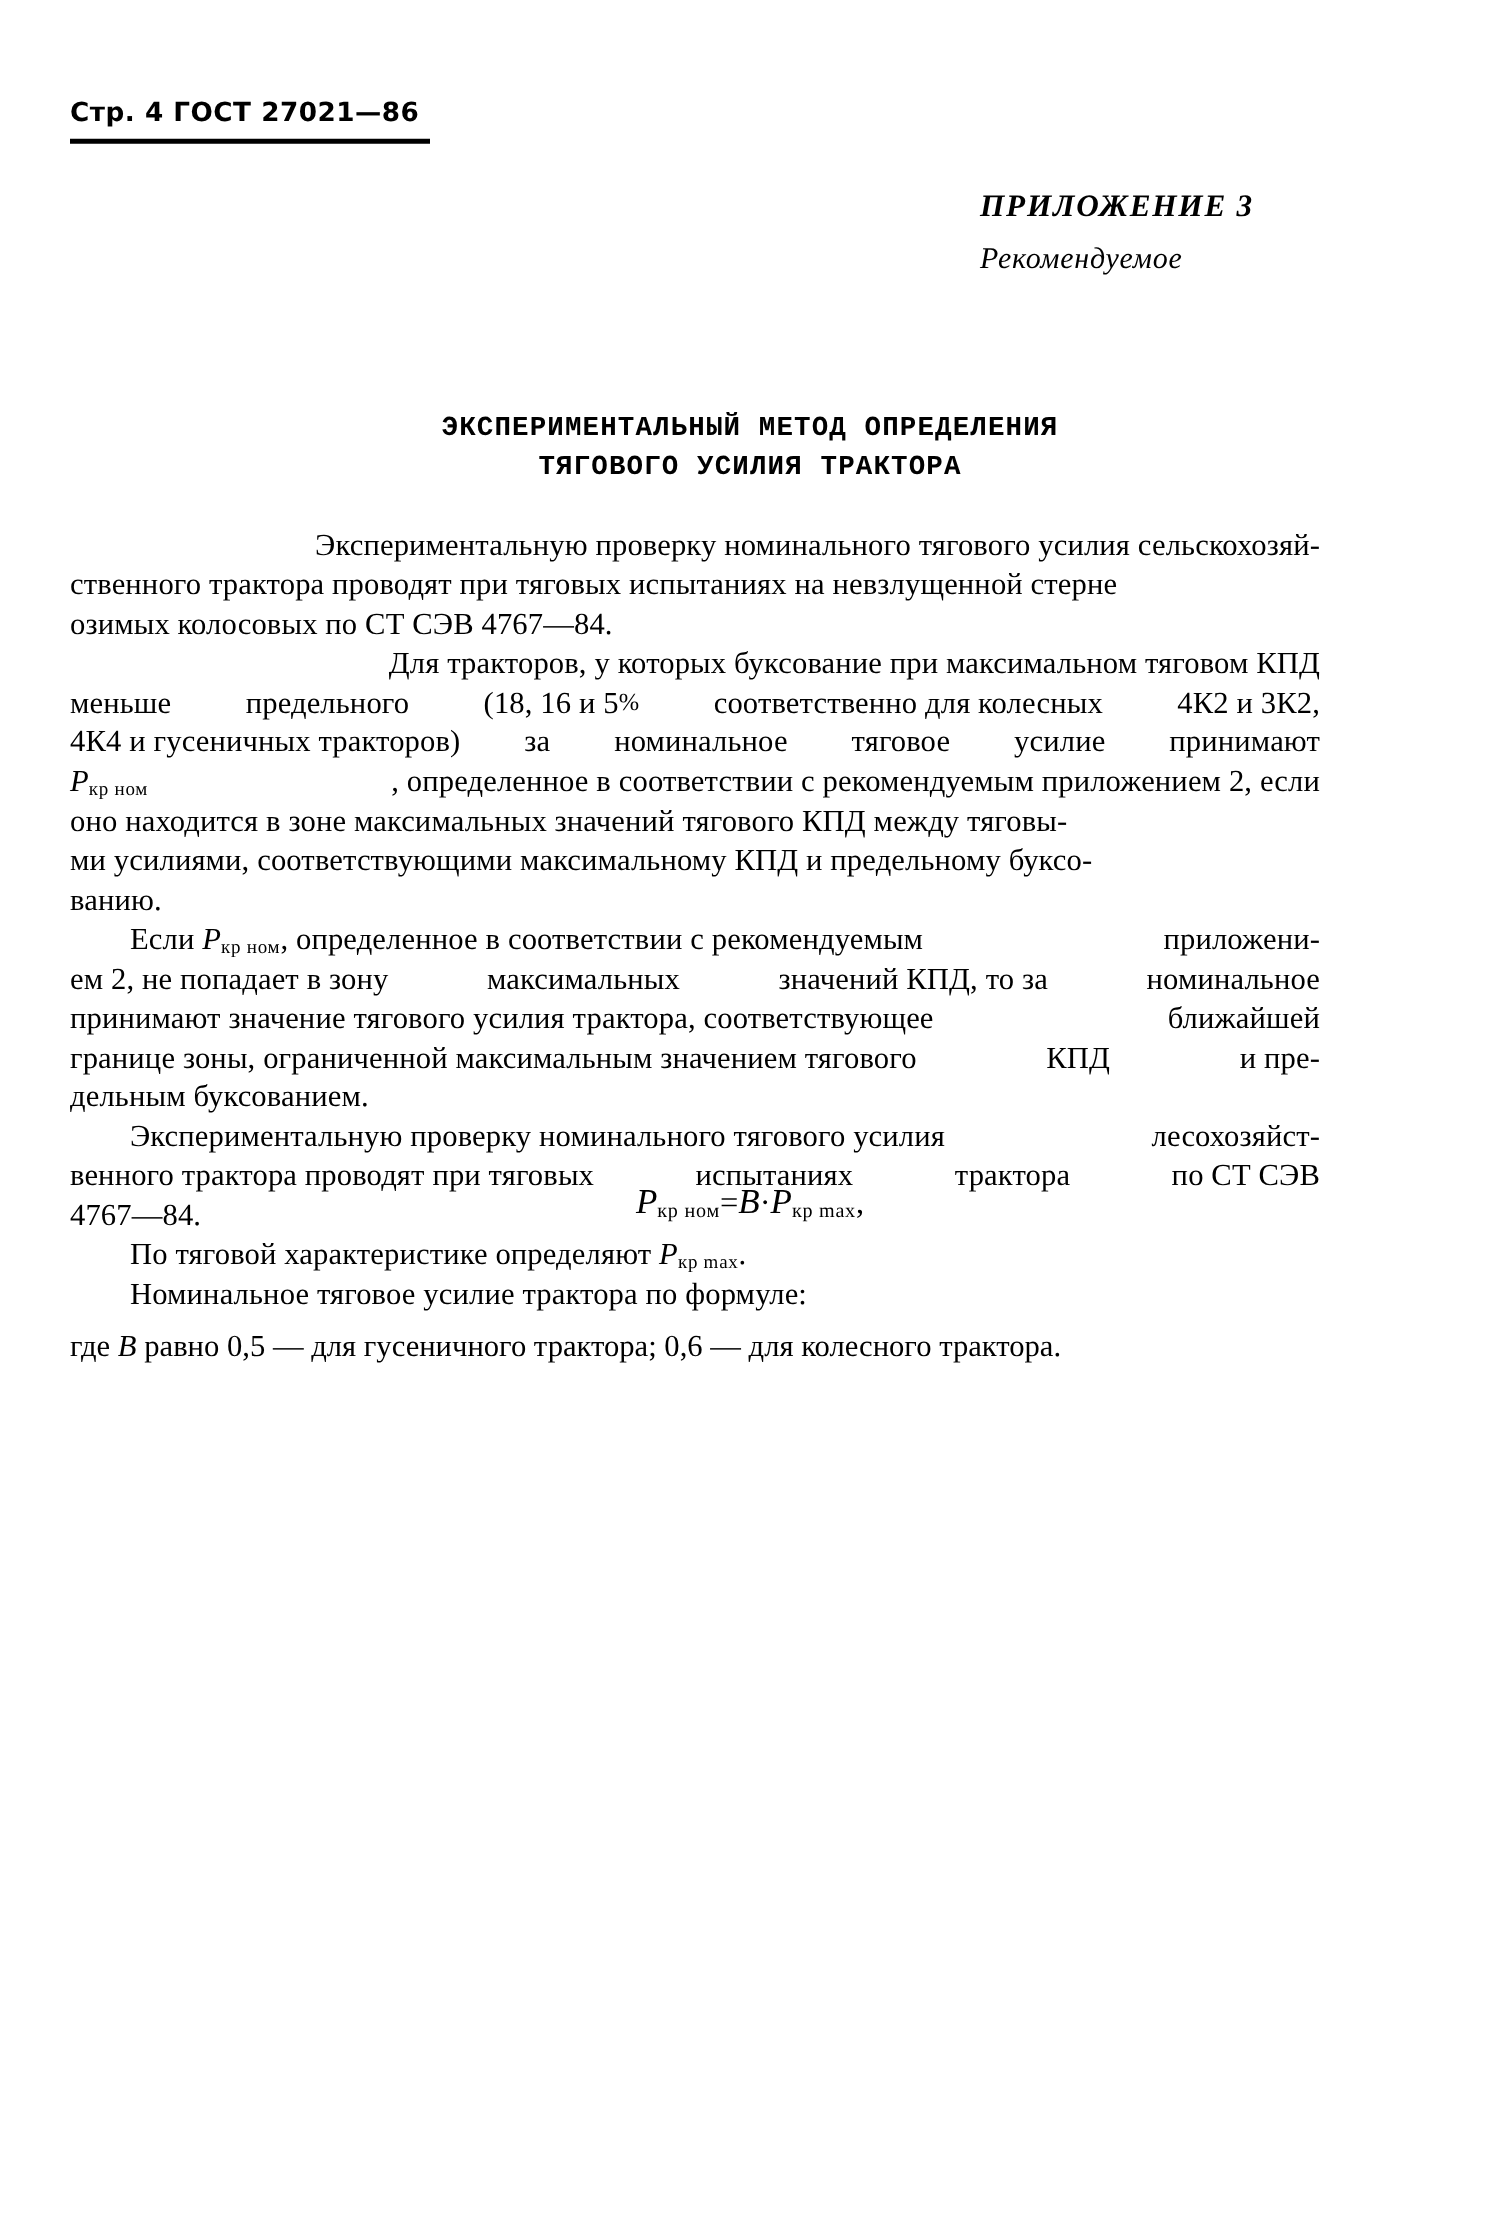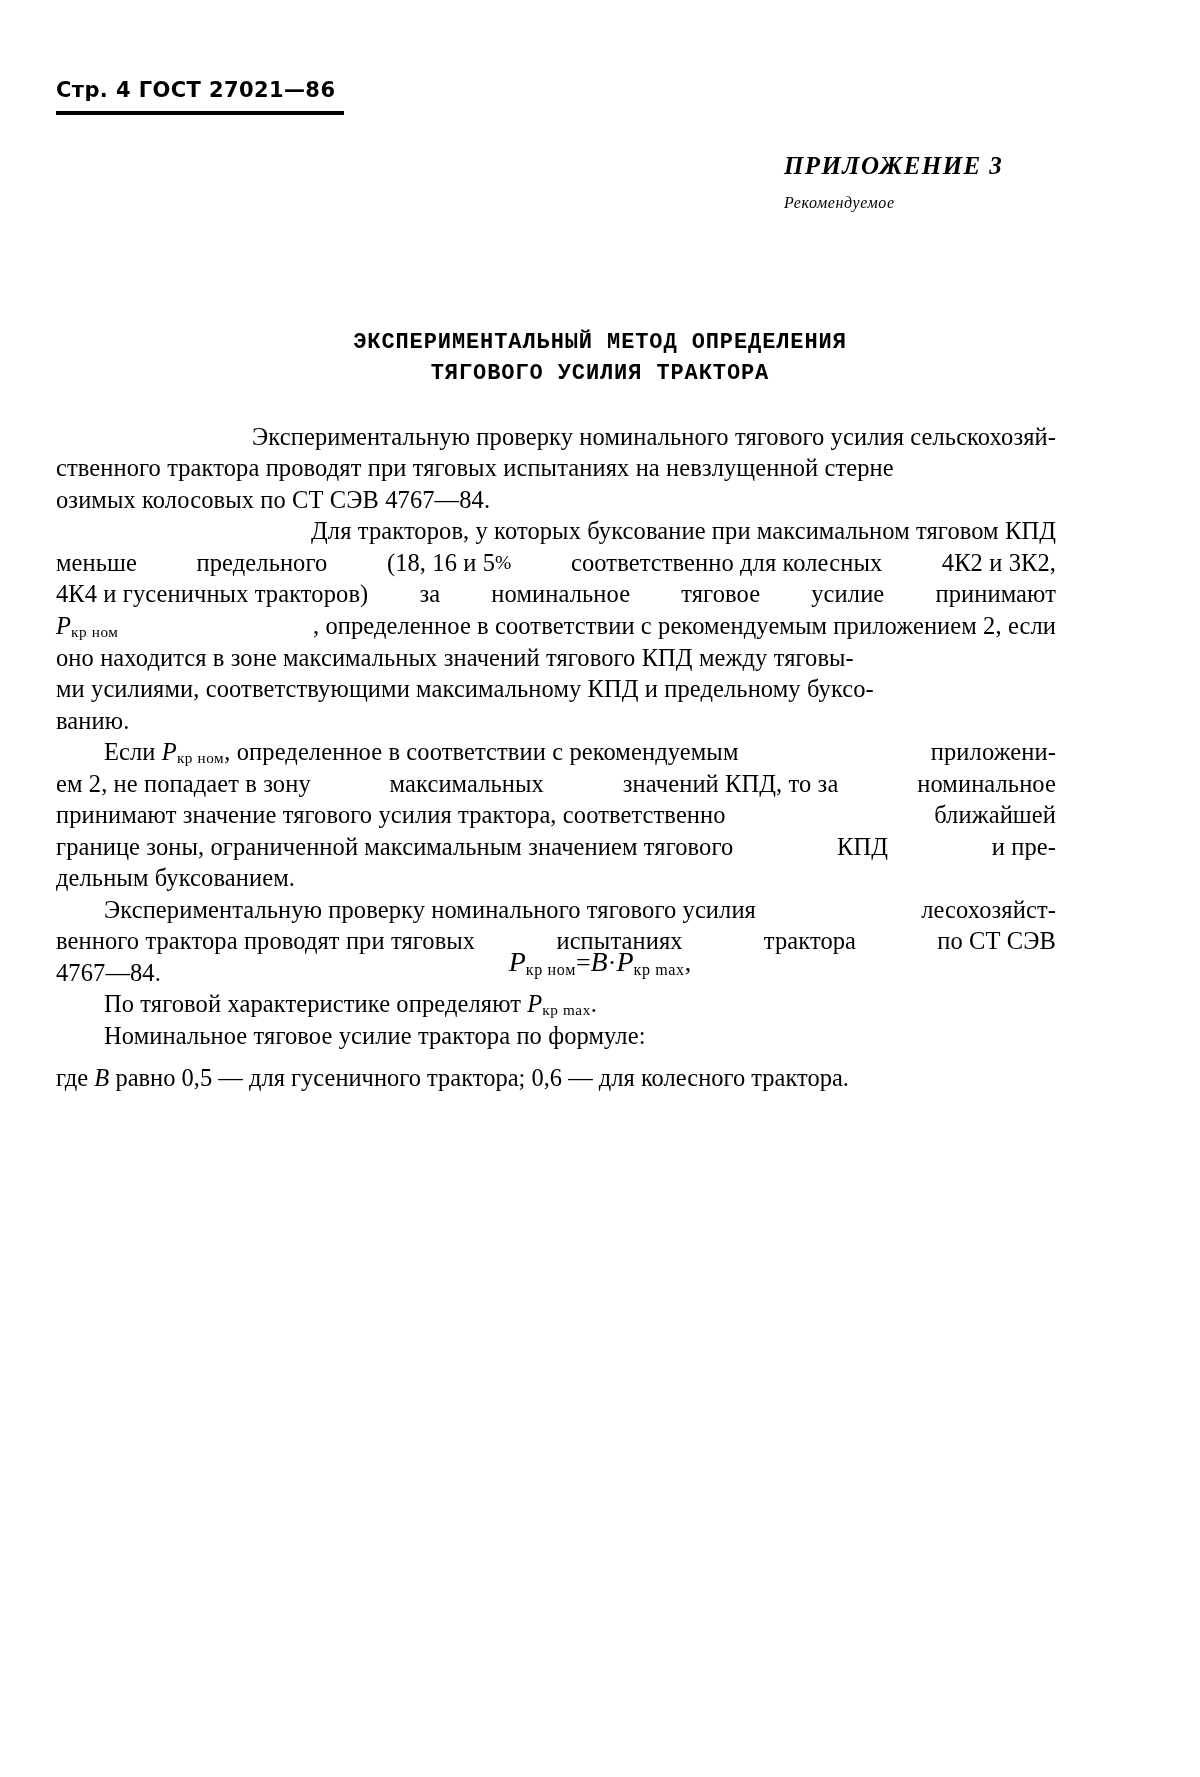--- a/index.html
+++ b/index.html
@@ -49,21 +49,21 @@
   .appendix-title {
     font-style: italic;
     font-weight: bold;
     font-size: 25px;
     letter-spacing: 1.4px;
     white-space: nowrap;
   }
   .appendix-sub {
     margin-top: 14px;
     font-style: italic;
-    font-size: 16px;
+    font-size: 24px;
     letter-spacing: 0.6px;
     white-space: nowrap;
   }
 
   
   .doc-title {
     position: absolute;
     left: 0;
     top: 327px;
     width: 1200px;
@@ -207,21 +207,21 @@
         <span><span class="indent"></span><span>Если</span>&nbsp;<span><span class="var">P</span><span class="sub">кр ном</span></span><span>, определенное в соответствии с рекомендуемым</span></span>
         <span>приложени-</span>
       </span>
       <span class="ln stretch">
         <span>ем 2, не попадает в зону</span>
         <span>максимальных</span>
         <span>значений КПД, то за</span>
         <span>номинальное</span>
       </span>
       <span class="ln stretch">
-        <span>принимают значение тягового усилия трактора, соответственно</span>
+        <span>принимают значение тягового усилия трактора, соответствующее</span>
         <span>ближайшей</span>
       </span>
       <span class="ln stretch">
         <span>границе зоны, ограниченной максимальным значением тягового</span>
         <span>КПД</span>
         <span>и пре-</span>
       </span>
       <span class="ln">дельным буксованием.</span>
     </p>
 

